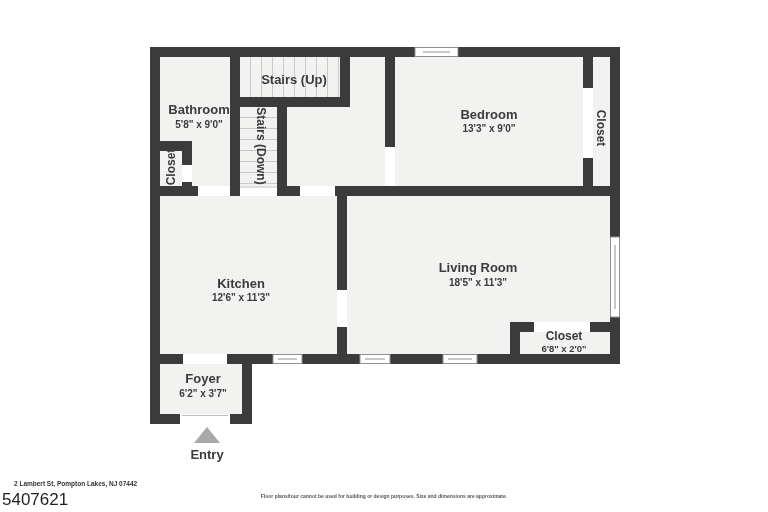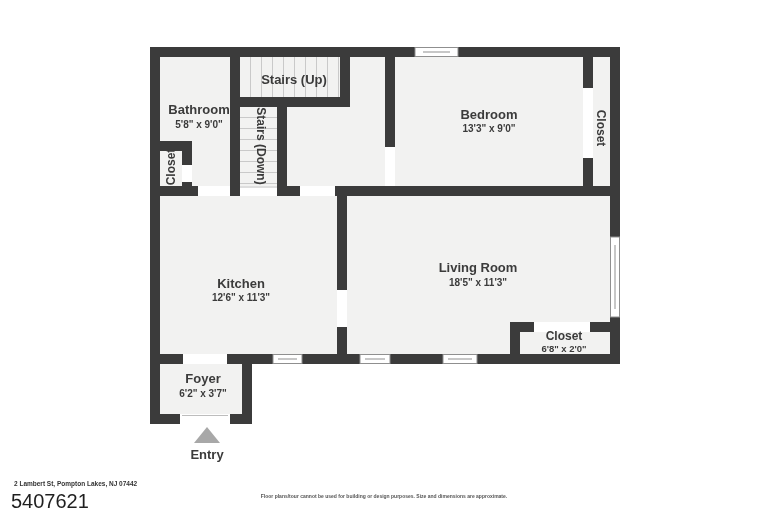--- a/index.html
+++ b/index.html
@@ -7,21 +7,21 @@
           font-family:"Liberation Sans","DejaVu Sans",sans-serif;}
   svg{position:absolute;left:0;top:0;}
   svg text{fill:#3b3b3b;font-family:"Liberation Sans","DejaVu Sans",sans-serif;}
   .room-label{font-size:13px;font-weight:700;}
   .room-dims{font-size:10px;font-weight:700;}
   .closet-label{font-size:12px;font-weight:700;}
   .small-label{font-size:12px;font-weight:700;}
   .small-dims{font-size:9.5px;font-weight:700;}
   .entry-label{font-size:13px;font-weight:700;}
   .address{position:absolute;left:14px;top:480px;font-size:6.5px;font-weight:700;color:#333;}
-  .plan-id{position:absolute;left:11px;top:490px;font-size:20px;font-weight:400;color:#1f1f1f;}
+  .plan-id{position:absolute;left:2px;top:490px;font-size:17px;font-weight:400;color:#1f1f1f;}
   .disclaimer{position:absolute;left:0;top:492.5px;width:768px;text-align:center;
               font-size:5px;font-weight:700;color:#555;}
 </style>
 </head>
 <body>
 
 <div class="canvas">
   <svg width="768" height="512" viewBox="0 0 768 512">
     <defs>
       <pattern id="treadsV" x="240" y="57" width="11" height="40" patternUnits="userSpaceOnUse">

